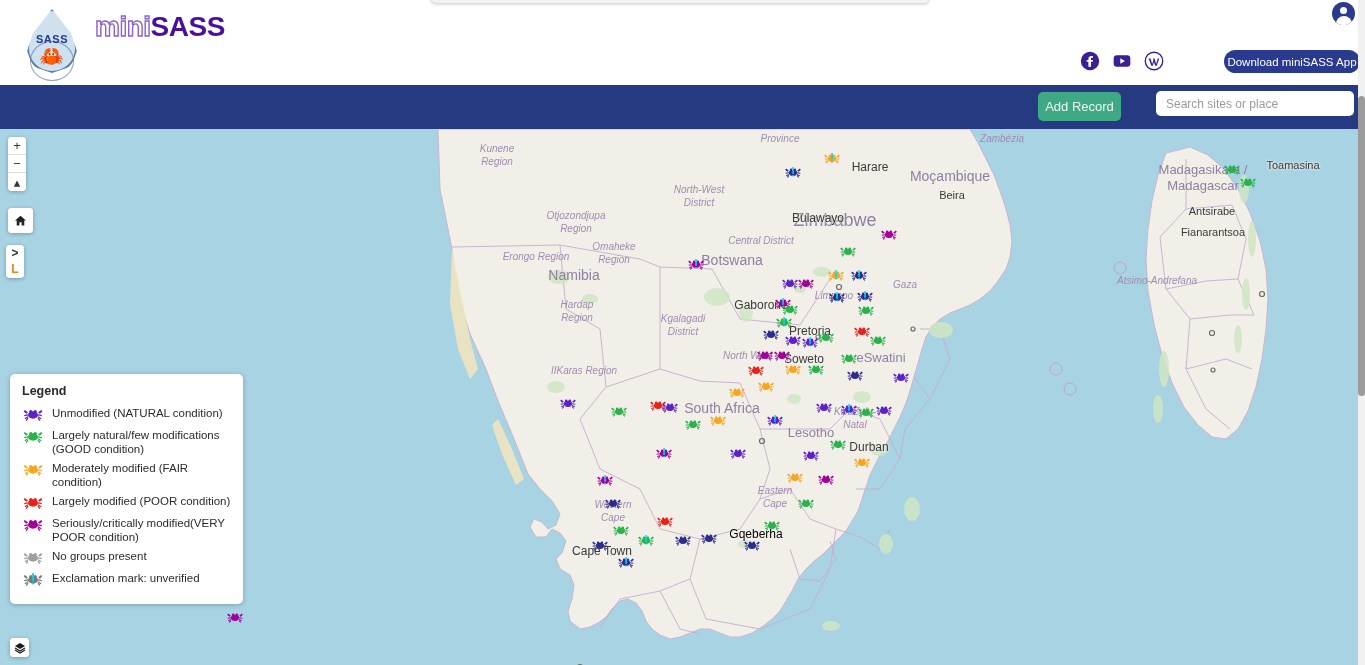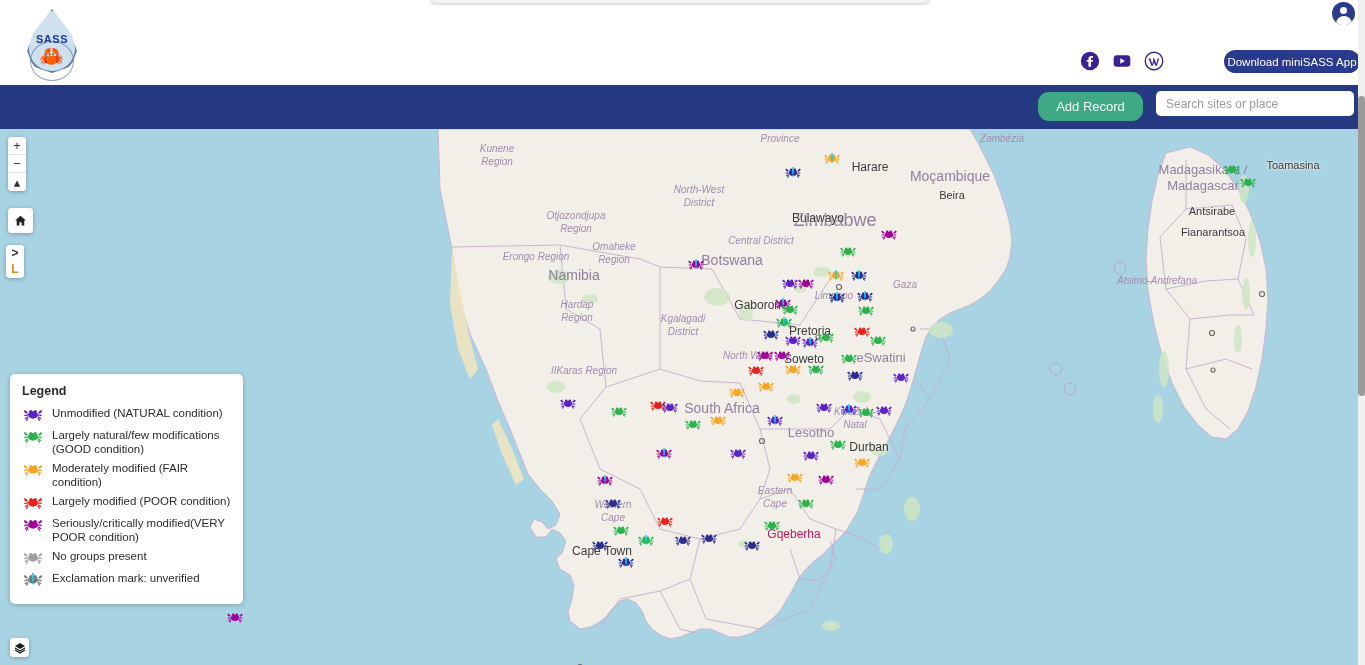--- a/index.html
+++ b/index.html
@@ -133,24 +133,24 @@
 
   
   #toolbar {
     position: absolute; left: 0; top: 85px;
     width: 1365px; height: 44px;
     background: #253a81;
     z-index: 35;
   }
   #add-record {
     position: absolute; left: 1038px; top: 7px;
-    width: 105px; height: 29px;
+    width: 83px; height: 29px;
     background: #3fa884;
     color: #eef7f4;
-    border: none; border-radius: 11px;
+    border: none; border-radius: 5px;
     font-size: 13px;
     font-family: "Liberation Sans", sans-serif;
     cursor: pointer;
   }
   #search-input {
     position: absolute; left: 1156px; top: 91px;
     width: 198px; height: 25px;
     border: none; border-radius: 5px;
     background: #ffffff;
     padding: 0 10px;
@@ -267,20 +267,23 @@
 
 <div id="header">
 
   <div id="logo-wrap">
     <div class="droplet"></div>
     <div class="logo-ring"></div>
     <div class="logo-sass">SASS</div>
     <div class="logo-crab">🦀</div>
   </div>
 
+  <div id="brand">
+    <span class="mini">mini</span><span class="sass">SASS</span>
+  </div>
 
 
   <div id="socials">
     <svg class="social" viewBox="0 0 24 24">
       <circle cx="12" cy="12" r="11" fill="#3b1f96"></circle>
       <path d="M13.2 19v-6h2l.3-2.3h-2.3V9.2c0-.66.18-1.1 1.13-1.1H15.6V6.05c-.26-.03-1.1-.11-2.07-.11-2.05 0-3.45 1.25-3.45 3.55V10.7H8v2.3h2.08V19z" fill="#fff"></path>
     </svg>
     <svg class="social" viewBox="0 0 24 24">
       <rect x="2" y="5" width="20" height="14" rx="4" fill="#3b1f96"></rect>
       <path d="M10 8.8l5.5 3.2L10 15.2z" fill="#fff"></path>
@@ -419,21 +422,21 @@
       <div class="maplabel" style="left: 834px; top: 166px; font-size: 10px; color: rgb(160, 140, 176); font-style: italic; text-align: center; line-height: 13px;"><span>Limpopo</span></div>
       <div class="maplabel" style="left: 810px; top: 202px; font-size: 12px; color: rgb(59, 59, 59); font-style: normal; text-align: center; line-height: 15px; text-shadow: rgb(242, 239, 233) 0px 0px 3px, rgb(242, 239, 233) 0px 0px 3px;"><span>Pretoria</span></div>
       <div class="maplabel" style="left: 804px; top: 230px; font-size: 12px; color: rgb(59, 59, 59); font-style: normal; text-align: center; line-height: 15px; text-shadow: rgb(242, 239, 233) 0px 0px 3px, rgb(242, 239, 233) 0px 0px 3px;"><span>Soweto</span></div>
       <div class="maplabel" style="left: 748px; top: 226px; font-size: 10px; color: rgb(160, 140, 176); font-style: italic; text-align: center; line-height: 13px;"><span>North West</span></div>
       <div class="maplabel" style="left: 881px; top: 229px; font-size: 13px; color: rgb(143, 127, 160); font-style: normal; text-align: center; line-height: 16px;"><span>eSwatini</span></div>
       <div class="maplabel" style="left: 722px; top: 279px; font-size: 14px; color: rgb(143, 127, 160); font-style: normal; text-align: center; line-height: 17px;"><span>South Africa</span></div>
       <div class="maplabel" style="left: 811px; top: 304px; font-size: 13px; color: rgb(143, 127, 160); font-style: normal; text-align: center; line-height: 16px;"><span>Lesotho</span></div>
       <div class="maplabel" style="left: 855px; top: 289px; font-size: 10px; color: rgb(160, 140, 176); font-style: italic; text-align: center; line-height: 13px;"><span>KwaZulu-</span><br><span>Natal</span></div>
       <div class="maplabel" style="left: 869px; top: 318px; font-size: 12px; color: rgb(59, 59, 59); font-style: normal; text-align: center; line-height: 15px; text-shadow: rgb(242, 239, 233) 0px 0px 3px, rgb(242, 239, 233) 0px 0px 3px;"><span>Durban</span></div>
       <div class="maplabel" style="left: 775px; top: 368px; font-size: 10px; color: rgb(160, 140, 176); font-style: italic; text-align: center; line-height: 13px;"><span>Eastern</span><br><span>Cape</span></div>
-      <div class="maplabel" style="left: 756px; top: 405px; font-size: 12px; color: #be185d; font-style: normal; text-align: center; line-height: 15px; text-shadow: rgb(242, 239, 233) 0px 0px 3px, rgb(242, 239, 233) 0px 0px 3px; margin-left: 38px;"><span>Gqeberha</span></div>
+      <div class="maplabel" style="left: 756px; top: 405px; font-size: 12px; color: #000000; font-style: normal; text-align: center; line-height: 15px; text-shadow: rgb(242, 239, 233) 0px 0px 3px, rgb(242, 239, 233) 0px 0px 3px;"><span>Gqeberha</span></div>
       <div class="maplabel" style="left: 613px; top: 382px; font-size: 10px; color: rgb(160, 140, 176); font-style: italic; text-align: center; line-height: 13px;"><span>Western</span><br><span>Cape</span></div>
       <div class="maplabel" style="left: 602px; top: 422px; font-size: 12px; color: rgb(59, 59, 59); font-style: normal; text-align: center; line-height: 15px; text-shadow: rgb(242, 239, 233) 0px 0px 3px, rgb(242, 239, 233) 0px 0px 3px;"><span>Cape Town</span></div>
       <div class="maplabel" style="left: 1203px; top: 49px; font-size: 13px; color: rgb(143, 127, 160); font-style: normal; text-align: center; line-height: 16px;"><span>Madagasikara /</span><br><span>Madagascar</span></div>
       <div class="maplabel" style="left: 1293px; top: 36px; font-size: 11px; color: rgb(59, 59, 59); font-style: normal; text-align: center; line-height: 14px; text-shadow: rgb(242, 239, 233) 0px 0px 3px, rgb(242, 239, 233) 0px 0px 3px;"><span>Toamasina</span></div>
       <div class="maplabel" style="left: 1212px; top: 82px; font-size: 11px; color: rgb(59, 59, 59); font-style: normal; text-align: center; line-height: 14px; text-shadow: rgb(242, 239, 233) 0px 0px 3px, rgb(242, 239, 233) 0px 0px 3px;"><span>Antsirabe</span></div>
       <div class="maplabel" style="left: 1213px; top: 103px; font-size: 11px; color: rgb(59, 59, 59); font-style: normal; text-align: center; line-height: 14px; text-shadow: rgb(242, 239, 233) 0px 0px 3px, rgb(242, 239, 233) 0px 0px 3px;"><span>Fianarantsoa</span></div>
       <div class="maplabel" style="left: 1157px; top: 151px; font-size: 10px; color: rgb(160, 140, 176); font-style: italic; text-align: center; line-height: 13px;"><span>Atsimo-Andrefana</span></div>
     </div>
   <div id="map-markers">
       <div class="marker" style="left: 793px; top: 43px;"><svg width="17" height="13" viewBox="0 0 32 25">

